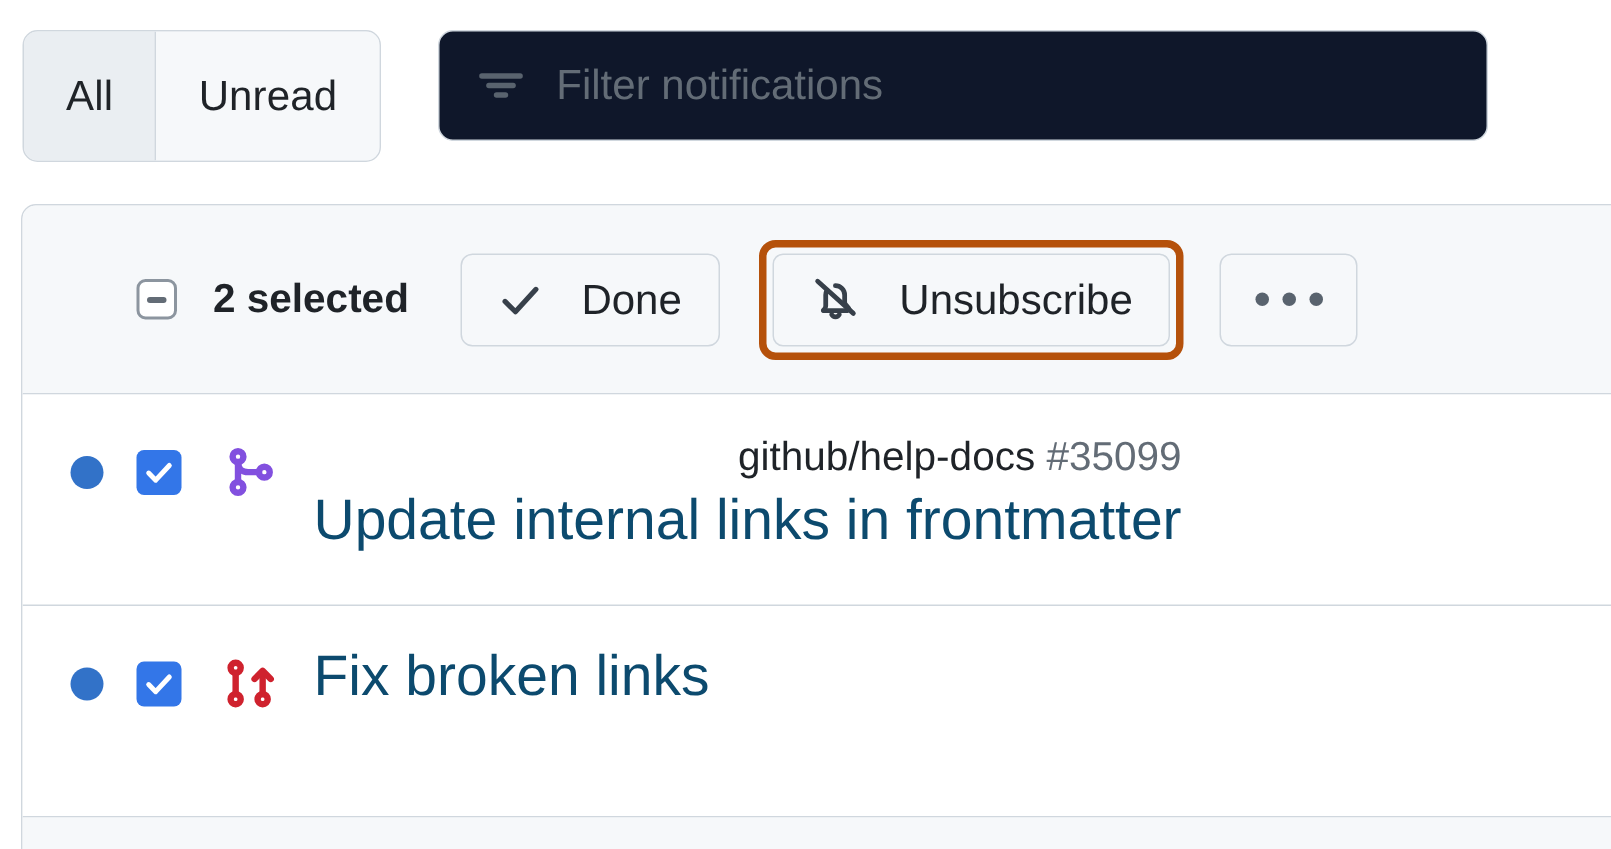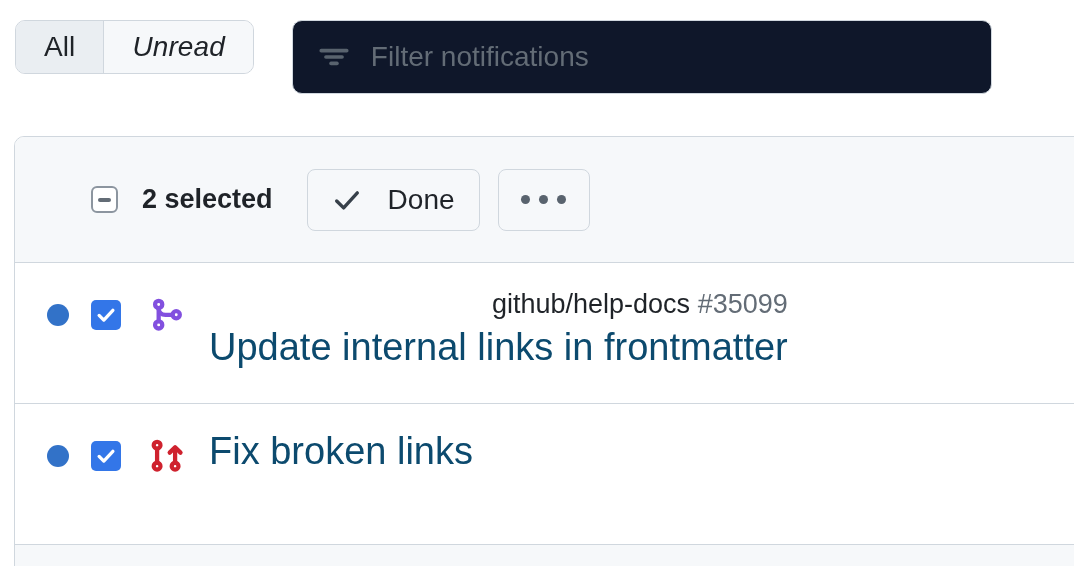--- a/index.html
+++ b/index.html
@@ -33,42 +33,41 @@
     gap: 38px;
   }
 
   .segmented {
     display: flex;
     align-items: stretch;
     border: 1px solid #d0d7de;
     border-radius: 10px;
     overflow: hidden;
     background: #f6f8fa;
-    height: 54px;
+    height: 88px;
     box-sizing: border-box;
   }
   .seg-btn {
     display: flex;
     align-items: center;
     justify-content: center;
     font-size: 28px;
     color: #1f2328;
     background: #f6f8fa;
     border: none;
     cursor: pointer;
     padding: 0 28px;
     font-family: "Liberation Sans", sans-serif;
     letter-spacing: 0.1px;
   }
   .seg-btn.selected {
     background: #eaeef2;
   }
   .seg-btn + .seg-btn {
     border-left: 1px solid #d0d7de;
-    font-style: italic;
   }
 
   .filterbox {
     display: flex;
     align-items: center;
     gap: 20px;
     height: 74px;
     box-sizing: border-box;
     border: 1px solid #d0d7de;
     border-radius: 10px;
@@ -298,20 +297,33 @@
 
       <button class="action-btn">
         <span>
           <svg width="30" height="30" viewBox="0 0 16 16" fill="none" stroke="#37404a" stroke-width="1.8" stroke-linecap="round" stroke-linejoin="round">
             <polyline points="2.5,8.5 6.2,12.2 13.5,4.2"></polyline>
           </svg>
         </span>
         <span>Done</span>
       </button>
 
+      <span class="highlight-ring">
+        <button class="action-btn">
+          <span>
+            <svg width="34" height="34" viewBox="0 0 16 16" fill="none" stroke="#37404a" stroke-width="1.5" stroke-linecap="round" stroke-linejoin="round">
+              <path d="M4.2 11.3h7.6c.35 0 .55-.4.33-.67l-.9-1.1a1.6 1.6 0 0 1-.36-1.02V6.4a2.9 2.9 0 0 0-2.9-2.9"></path>
+              <path d="M4.2 11.3 4.57 10.85a1.6 1.6 0 0 0 .36-1.02V6.4c0-.5.12-.96.34-1.37"></path>
+              <path d="M6.8 12.55a1.35 1.35 0 0 0 2.4 0"></path>
+              <line x1="2.4" y1="2.1" x2="13.6" y2="12.2"></line>
+            </svg>
+          </span>
+          <span>Unsubscribe</span>
+        </button>
+      </span>
 
       <button class="kebab-btn">
         <i></i>
         <i></i>
         <i></i>
       </button>
 
     </div>
 
     <div class="row">

